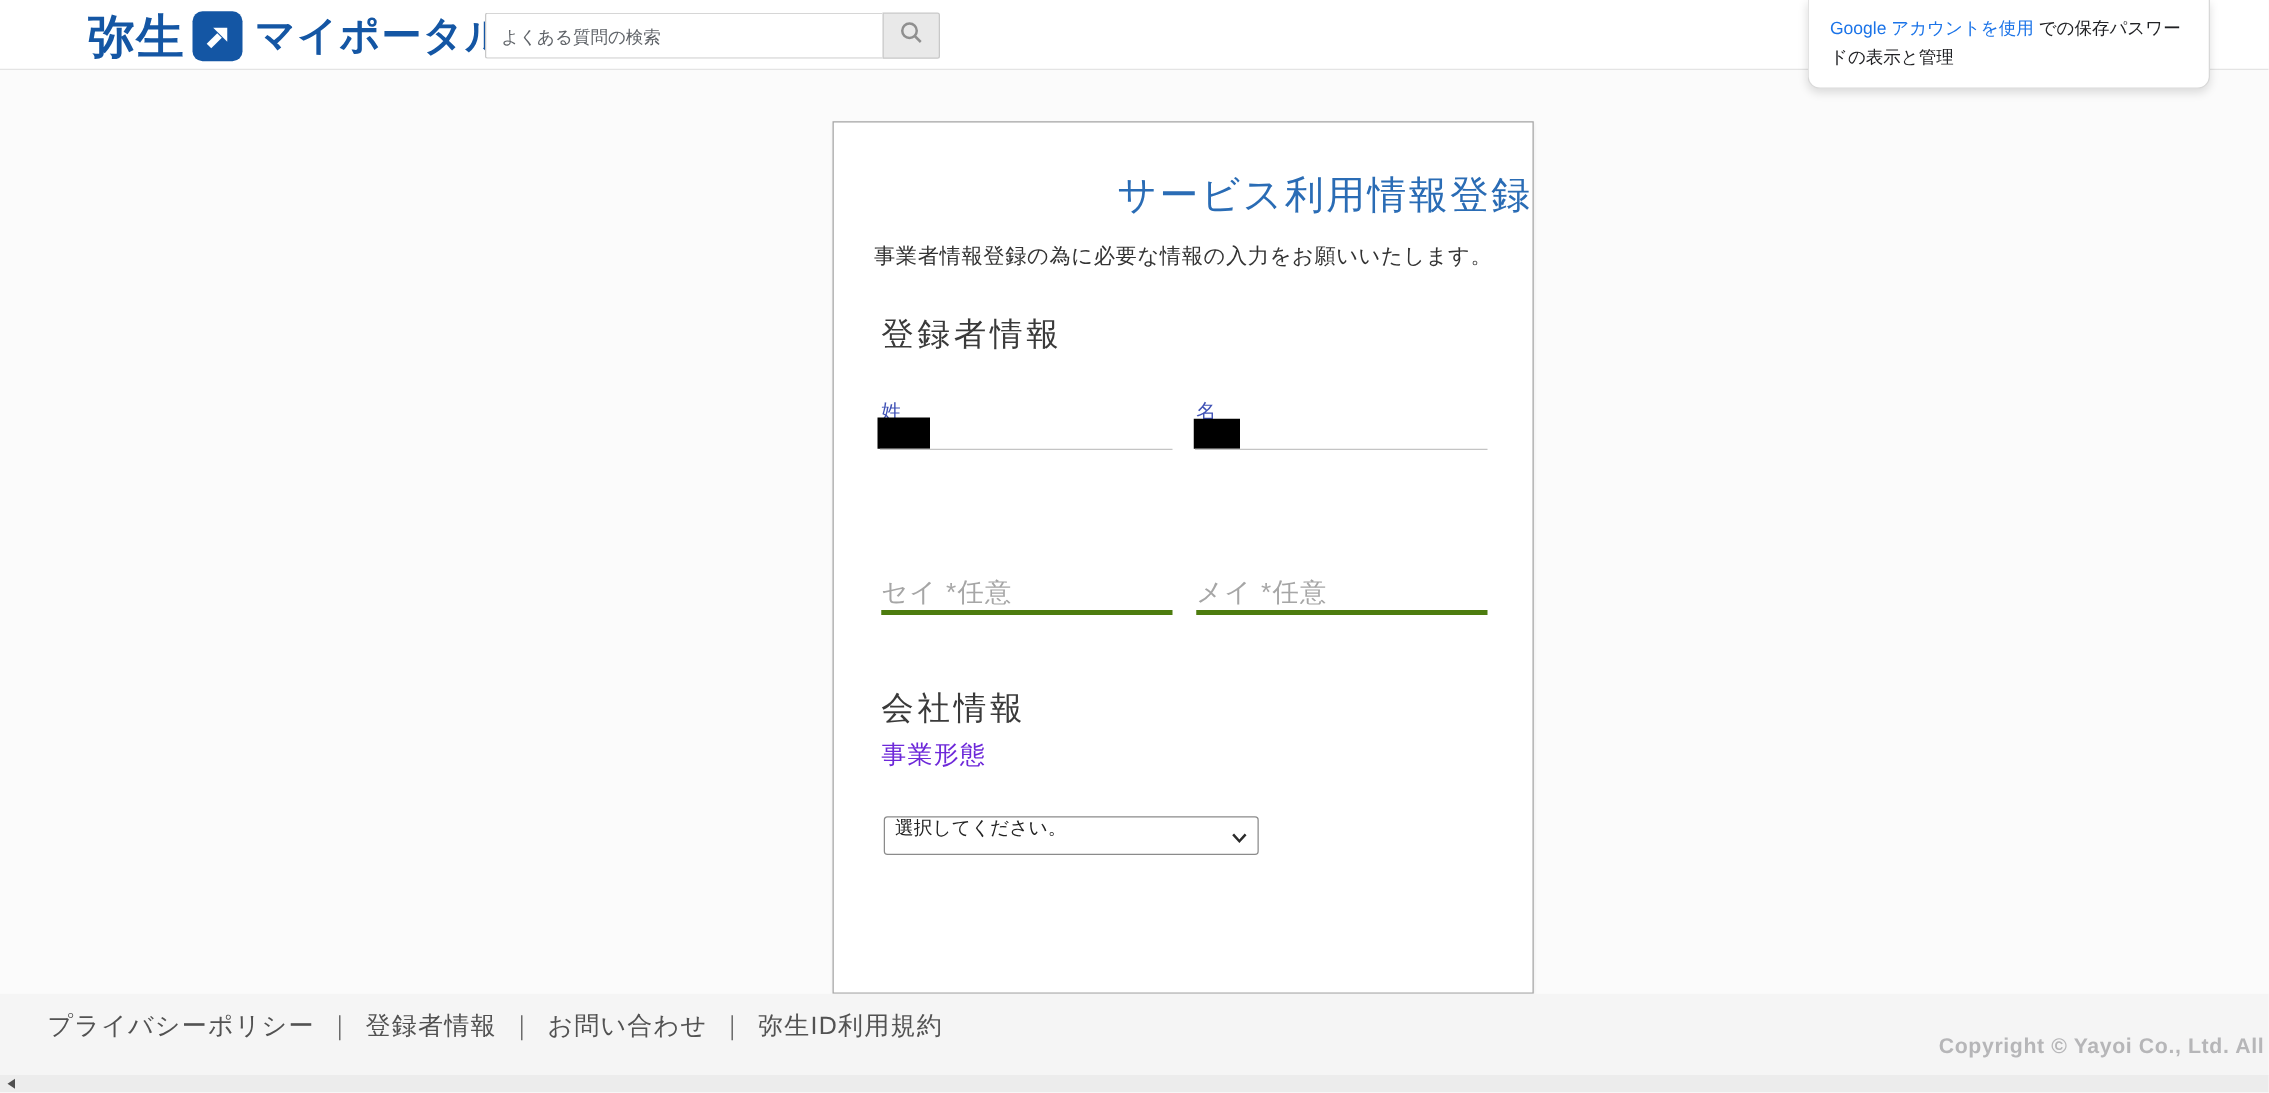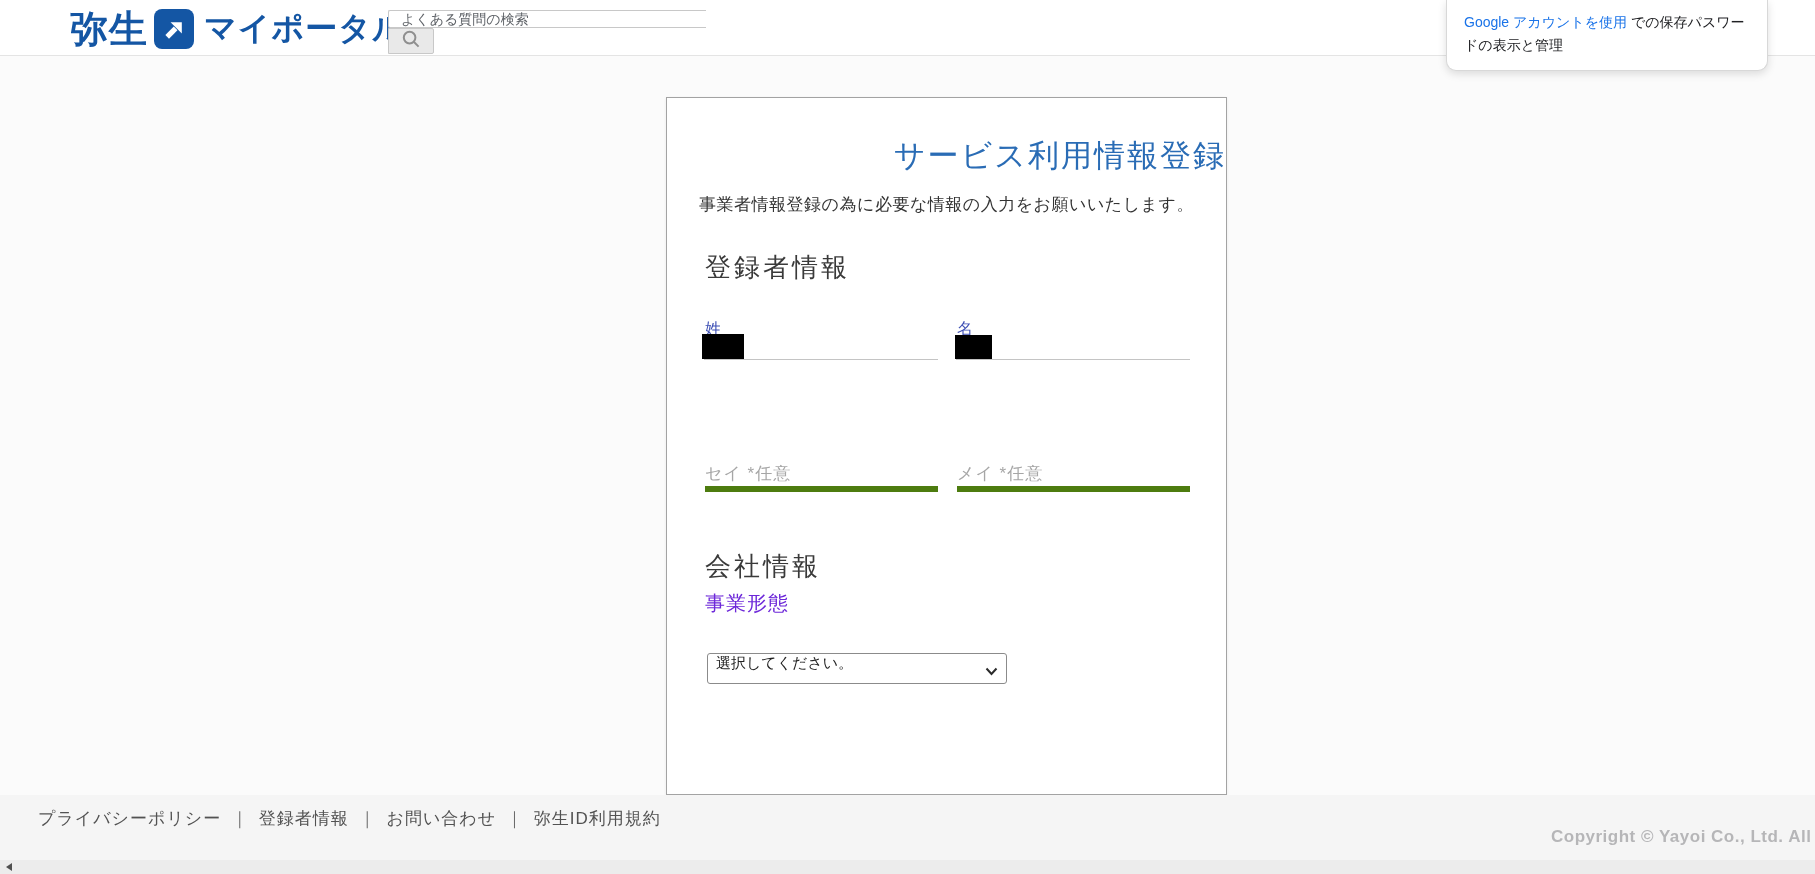--- a/index.html
+++ b/index.html
@@ -14,21 +14,21 @@
   
   .header { position:absolute; top:0; left:0; width:1815px; height:56px;
     background:#ffffff; border-bottom:1px solid #e4e4e4; z-index:20; }
   .logo { position:absolute; left:70px; top:7px; height:44px;
     display:flex; align-items:center; cursor:pointer;font-family:Liberation Mono, monospace; }
   .logo-brand { font-size:38px; font-weight:700; color:var(--brand-blue); letter-spacing:1px; }
   .logo-mark { width:40px; height:40px; background:var(--brand-blue); border-radius:8px;
     margin:0 10px 0 6px; display:flex; align-items:center; justify-content:center; }
   .logo-product { font-size:32px; font-weight:600; color:var(--brand-blue); letter-spacing:1px; }
 
-  .search { position:absolute; left:388px; top:10px; height:37px; display:flex;flex-direction:column; }
+  .search { position:absolute; left:388px; top:10px; height:37px; display:flex; }
   .search-input { width:318px; height:37px; border:1px solid #c8c8c8; border-right:none;
     border-radius:2px 0 0 2px; padding:0 12px; font-size:14px; outline:none;
     font-family:inherit; color:#333; background:#fff; }
   .search-input::placeholder { color:#5f6368; opacity:1; }
   .search-btn { width:46px; height:37px; background:#e9e9e9; border:1px solid #c8c8c8;
     border-radius:0 2px 2px 0; display:flex; align-items:center; justify-content:center; cursor:pointer; }
 
   
   .gpopup { position:absolute; top:0; right:47px; width:322px; z-index:60;
     background:#ffffff; border:1px solid #d8d8d8; border-top:none;
@@ -56,42 +56,42 @@
   .lbl-first { left:290px; top:221px; }
 
   .redacted { background:#000; }
   .redact-last  { left:35px;  top:236px; width:42px; height:25px; }
   .redact-first { left:288px; top:237px; width:37px; height:24px; }
 
   .name-underline { border-bottom:1px solid #c4c4c4; height:0; }
   .ul-last  { left:37px;  top:261px; width:234px; }
   .ul-first { left:289px; top:261px; width:234px; }
 
-  .kana-input, .company-input { border:none; border-bottom:6px solid #4d7c0f;
-    background:transparent; outline:none; font-size:17px; color:#333;
+  .kana-input, .company-input { border:none; border-bottom:4px solid #4d7c0f;
+    background:transparent; outline:none; font-size:21px; color:#333;
     font-family:inherit; letter-spacing:1px; }
   .kana-input::placeholder, .company-input::placeholder { color:#a6a6a6; opacity:1; }
   .kana-last  { left:38px;  top:363px; width:233px; height:31px; }
   .kana-first { left:290px; top:363px; width:233px; height:31px; }
 
   .biz-label { left:38px; top:492px; font-size:20px; color:#6d28d9; letter-spacing:1px; }
 
   .biz-select { left:40px; top:555px; width:300px; height:31px;
     font-size:15px; font-family:inherit; color:#222;
     border:1px solid #8b8b8b; border-radius:3px; background:#fff;
     padding:0 26px 12px 8px; appearance:none; -webkit-appearance:none; outline:none; cursor:pointer; }
   .select-chevron { left:318px; top:564px; pointer-events:none; }
 
   .company-input { left:40px; top:646px; width:483px; height:31px; }
 
   
   .footer { position:absolute; left:0; top:795px; width:1815px; height:66px;
     background:#f5f5f5; z-index:30; overflow:hidden; }
   .footer-links { position:absolute; left:38px; top:12px; display:flex;
-    font-size:17px; color:#525252; letter-spacing:1px; }
+    font-size:20px; color:#525252; letter-spacing:1px; }
   .footer-link { cursor:pointer; }
   .footer-sep { margin:0 10px; color:#6b6b6b; }
   .copyright { position:absolute; left:1551px; top:32px; white-space:nowrap;
     font-size:17px; font-weight:600; color:#b6b6b8; letter-spacing:0.5px; }
 
   
   .hscrollbar { position:absolute; left:0; top:860px; width:1815px; height:14px;
     background:#ececec; z-index:40; }
   .scroll-left-btn { position:absolute; left:0; top:0; width:18px; height:14px;
     display:flex; align-items:center; justify-content:center; cursor:pointer; }

